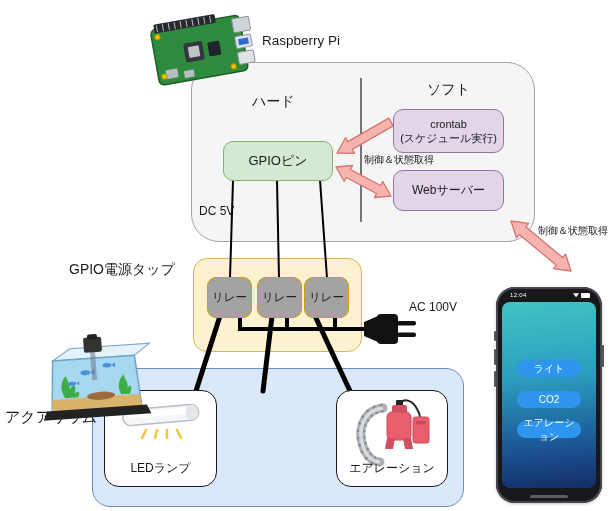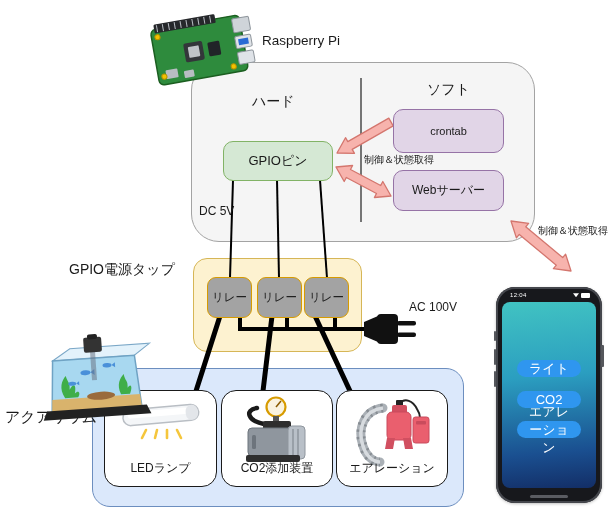--- a/index.html
+++ b/index.html
@@ -41,21 +41,21 @@
   
   .phone{left:496px;top:287px;width:106px;height:216px;background:#17181c;border-radius:19px;
          box-shadow:inset 0 0 0 2px #45474d, 0 1px 3px rgba(0,0,0,.25);}
   .phone .screen{position:absolute;left:6px;top:15px;width:94px;height:186px;border-radius:8px;
          background:linear-gradient(175deg,#41c3c2 0%,#2b9ec0 40%,#1a4f90 80%,#132e66 100%);}
   .phone .status-time{position:absolute;left:14px;top:5px;font-size:6px;color:#fff;letter-spacing:.3px;}
   .phone .status-icons{position:absolute;right:12px;top:6px;display:flex;gap:2px;align-items:center;}
   .phone .wifi{width:6px;height:4px;background:#fff;clip-path:polygon(50% 100%,0 0,100% 0);}
   .phone .batt{width:9px;height:4.5px;background:#fff;border-radius:1px;}
   .pbtn{position:absolute;left:15px;width:64px;height:17px;border-radius:9px;background:#2f96ef;
-        color:#fff;font-size:13px;display:flex;align-items:center;justify-content:center;border:none;}
+        color:#fff;font-size:10px;display:flex;align-items:center;justify-content:center;border:none;}
   .homebar{position:absolute;left:50%;transform:translateX(-50%);bottom:5px;width:38px;height:3.5px;
            border-radius:2px;background:#5a5c62;}
   .nub{position:absolute;width:2.5px;background:#55575c;border-radius:1px;}
 
   svg{display:block;}
 </style>
 </head>
 <body>
 
 <div id="canvas">
@@ -139,20 +139,21 @@
   <div class="lbl t14" style="left:69px;top:261px;">GPIO電源タップ</div>
   <div class="lbl t12" style="left:371px;top:300px;margin-left:38px;">AC 100V</div>
   <div class="lbl t15" style="left:5px;top:408px;">アクアリウム</div>
   <div class="lbl t10" style="left:538px;top:224px;">制御＆状態取得</div>
 
   <div class="node gpio">
     <span>GPIOピン</span>
   </div>
   <div class="node purple crontab">
     <span>crontab</span>
+    <span>(スケジュール実行)</span>
   </div>
   <div class="node purple webserver">
     <span>Webサーバー</span>
   </div>
 
   <div class="node relay" style="left:207px;">
     <span>リレー</span>
   </div>
   <div class="node relay" style="left:257px;">
     <span>リレー</span>
@@ -173,38 +174,20 @@
           <line x1="31" y1="35" x2="27" y2="43"></line>
           <line x1="42" y1="35" x2="40" y2="43"></line>
           <line x1="52" y1="35" x2="52" y2="43"></line>
           <line x1="62" y1="35" x2="66" y2="43"></line>
         </g>
       </svg>
     </div>
     <div class="dlabel">LEDランプ</div>
   </div>
 
-  <div class="device" style="left:221px;width:112px;">
-    <div class="icon-wrap">
-      <svg width="90" height="72" viewBox="0 0 90 72">
-        <path d="M32,29 C16,26 12,15 25,13" stroke="#1a1a1a" stroke-width="4.5" fill="none" stroke-linecap="round"></path>
-        <circle cx="44" cy="12" r="9.5" fill="#faf3df" stroke="#d79b00" stroke-width="2.2"></circle>
-        <line x1="44" y1="12" x2="49" y2="6" stroke="#8a5a00" stroke-width="1.5"></line>
-        <rect x="41" y="21" width="6" height="7" fill="#555"></rect>
-        <rect x="31" y="26" width="28" height="9" rx="2" fill="#2e2e2e"></rect>
-        <rect x="16" y="33" width="45" height="28" rx="4" fill="#8f969e" stroke="#6d747c"></rect>
-        <rect x="20" y="40" width="4" height="14" rx="1.5" fill="#6d747c"></rect>
-        <rect x="56" y="31" width="17" height="33" rx="4" fill="#b9c0c8" stroke="#8f969e"></rect>
-        <line x1="61" y1="34" x2="61" y2="61" stroke="#8f969e" stroke-width="1.5"></line>
-        <line x1="66" y1="34" x2="66" y2="61" stroke="#8f969e" stroke-width="1.5"></line>
-        <rect x="14" y="60" width="54" height="7" rx="2" fill="#2e2e2e"></rect>
-      </svg>
-    </div>
-    <div class="dlabel">CO2添加装置</div>
-  </div>
 
   <div class="device" style="left:336px;width:112px;">
     <div class="icon-wrap">
       <svg width="90" height="72" viewBox="0 0 90 72">
         <path d="M36,13 C17,15 10,34 16,51 C19,61 26,67 33,67" stroke="#aab0b6" stroke-width="9" fill="none" stroke-linecap="round"></path>
         <path d="M36,13 C17,15 10,34 16,51 C19,61 26,67 33,67" stroke="#878d93" stroke-width="9" fill="none" stroke-dasharray="2.2 4.5"></path>
         <path d="M36,13 C17,15 10,34 16,51 C19,61 26,67 33,67" stroke="#d7dbdf" stroke-width="3.5" fill="none"></path>
         <path d="M52,9 C58,2 66,6 70,14 C72,17 73,19 73,23" stroke="#222" stroke-width="2" fill="none"></path>
         <rect x="49" y="5" width="7" height="7" rx="1" fill="#222"></rect>
         <rect x="45" y="10" width="15" height="10" rx="2" fill="#d14f60"></rect>

